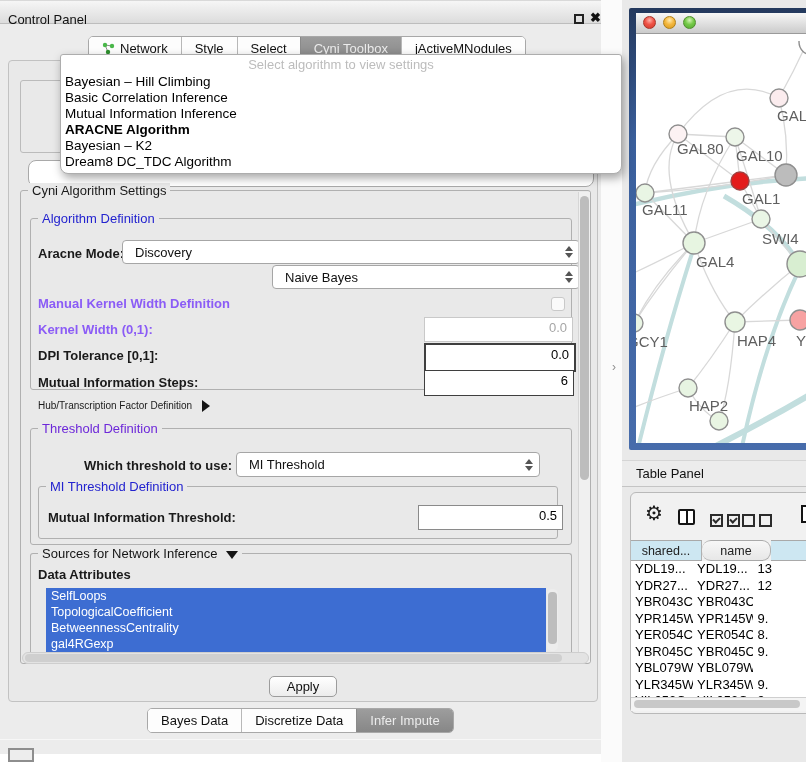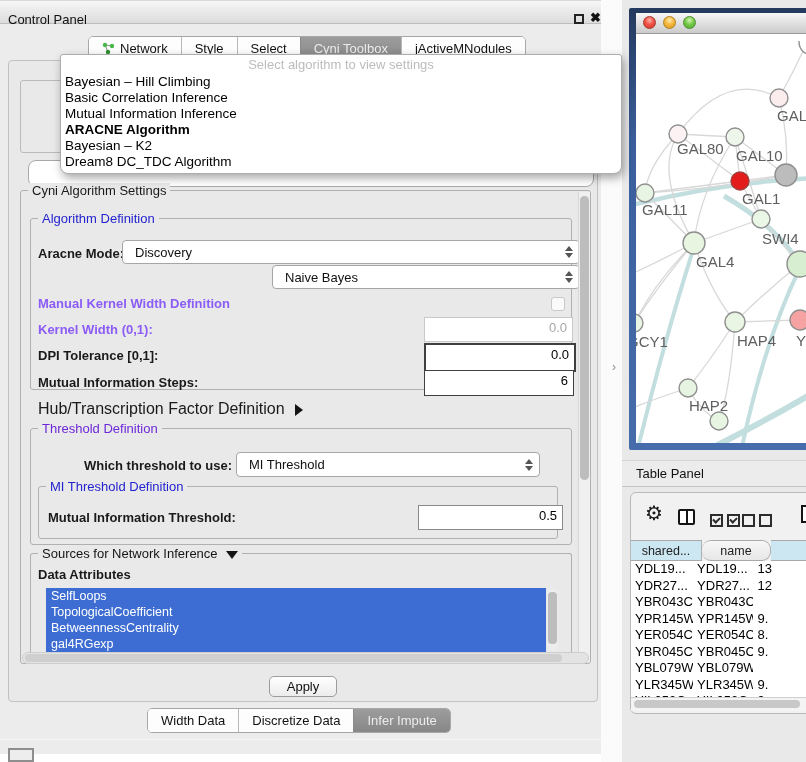--- a/index.html
+++ b/index.html
@@ -218,21 +218,21 @@
 
   <span class="flbl dis" style="left:38px;top:322px;">Kernel Width (0,1):</span>
   <div class="fld" id="kernel-fld" style="left:424px;top:317px;width:142px;height:21px;">0.0</div>
 
   <span class="flbl" style="left:38px;top:348px;">DPI Tolerance [0,1]:</span>
   <div class="fld" id="dpi-fld" style="left:424px;top:343px;width:143px;height:23px;">0.0</div>
 
   <span class="flbl" style="left:38px;top:375px;">Mutual Information Steps:</span>
   <div class="fld" id="steps-fld" style="left:424px;top:370px;width:143px;height:22px;">6</div>
 
-  <div class="abs" style="left:38px;top:400px;font-size:16px;color:#1a1a1a;">
+  <div class="abs" style="left:38px;top:400px;font-size:10px;color:#1a1a1a;">
     <span>Hub/Transcription Factor Definition</span><span class="tri-right"></span>
   </div>
 
   <div class="grp" style="left:30px;top:428px;width:542px;height:117px;"></div>
   <span class="legend" style="left:38px;top:421px;color:#6d28d9;">Threshold Definition</span>
 
   <span class="flbl" style="left:84px;top:458px;">Which threshold to use:</span>
   <div class="combo" style="left:236px;top:452px;width:290px;height:23px;">
     <span>MI Threshold</span>
     <span class="arrows">
@@ -261,21 +261,21 @@
 
   <div class="abs" id="settings-vsb"></div>
   <div class="abs" id="settings-vsb-thumb"></div>
   <div class="abs" id="settings-hsb"></div>
   <div class="abs" id="settings-hsb-thumb"></div>
 
   <div class="abs" id="apply-btn">Apply</div>
 
   <div class="tabbar" id="bottom-tabs">
       <div class="tab">
-        <span>Width Data</span>
+        <span>Bayes Data</span>
       </div>
       <div class="tab">
         <span>Discretize Data</span>
       </div>
       <div class="tab sel">
         <span>Infer Impute</span>
       </div>
     </div>
   <div class="abs" id="cp-bottom-line"></div>
   <div class="abs" id="dock-icon"></div>

